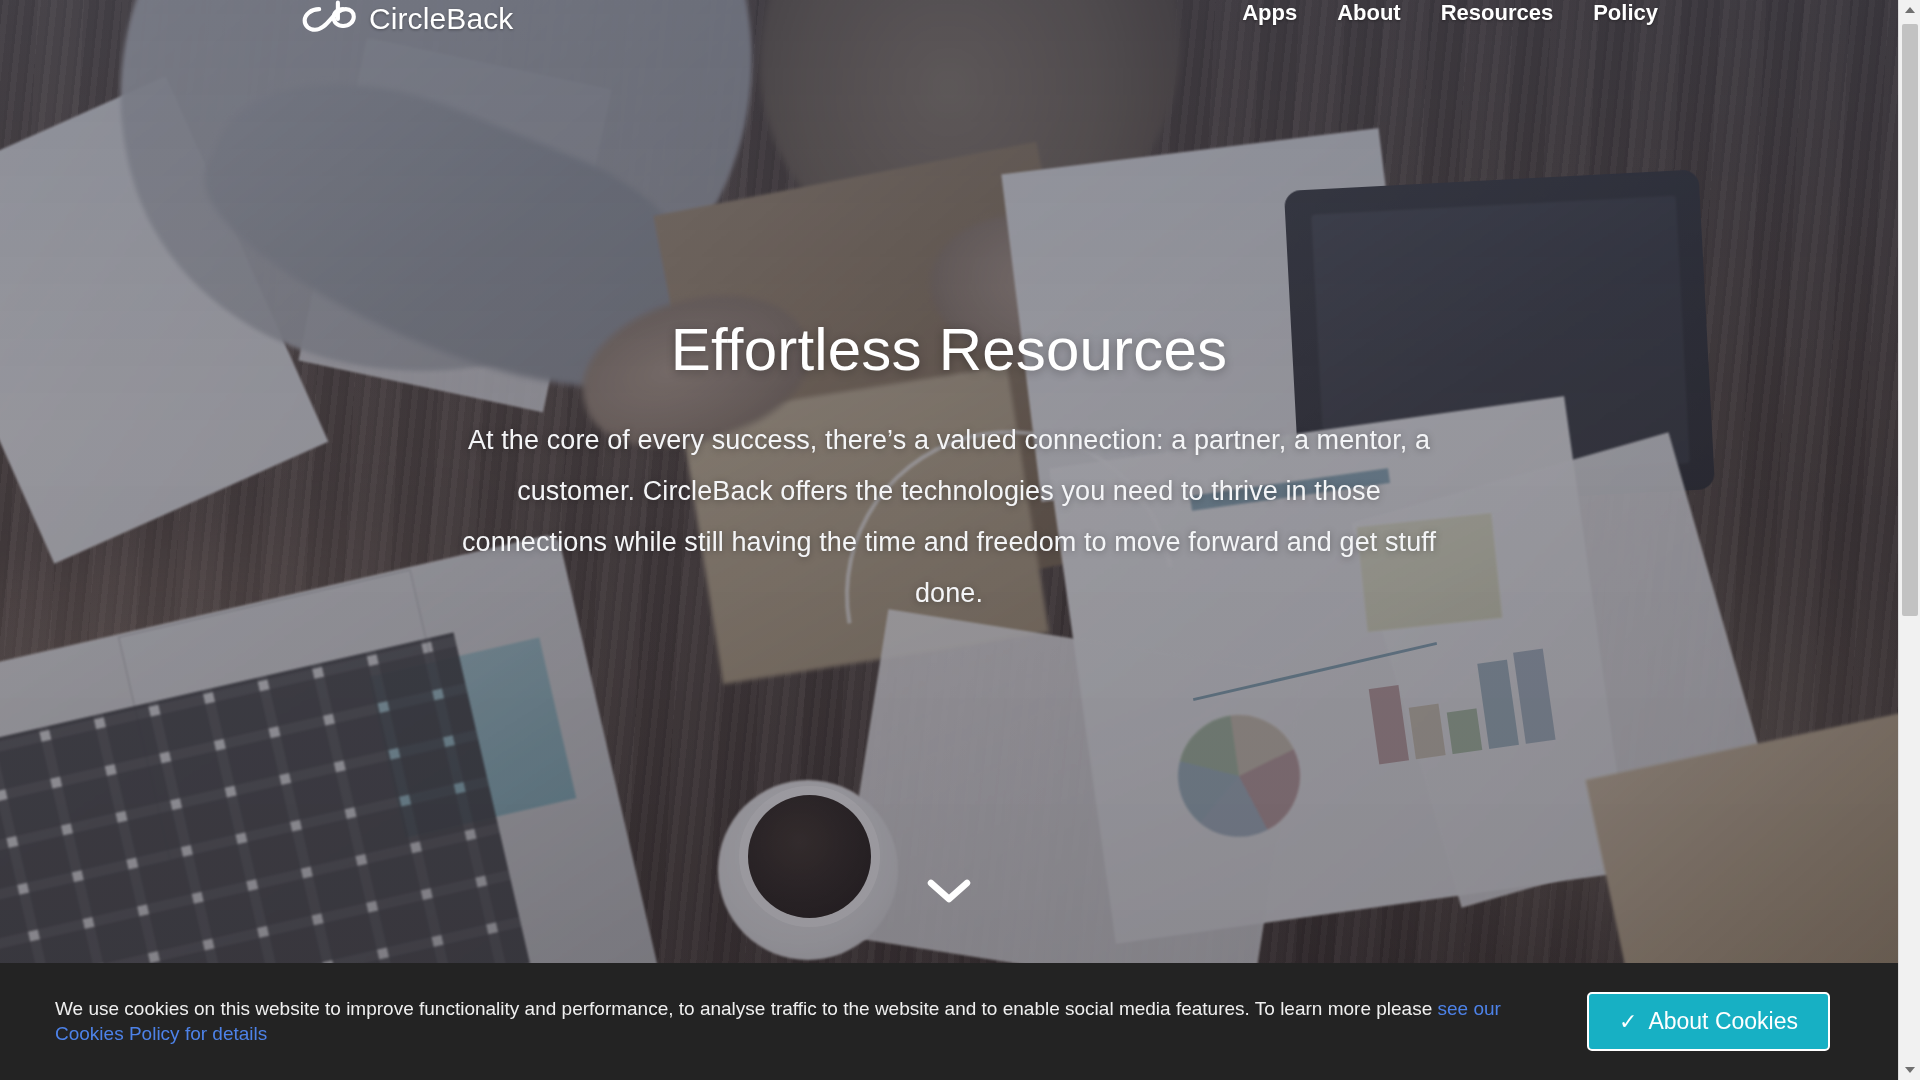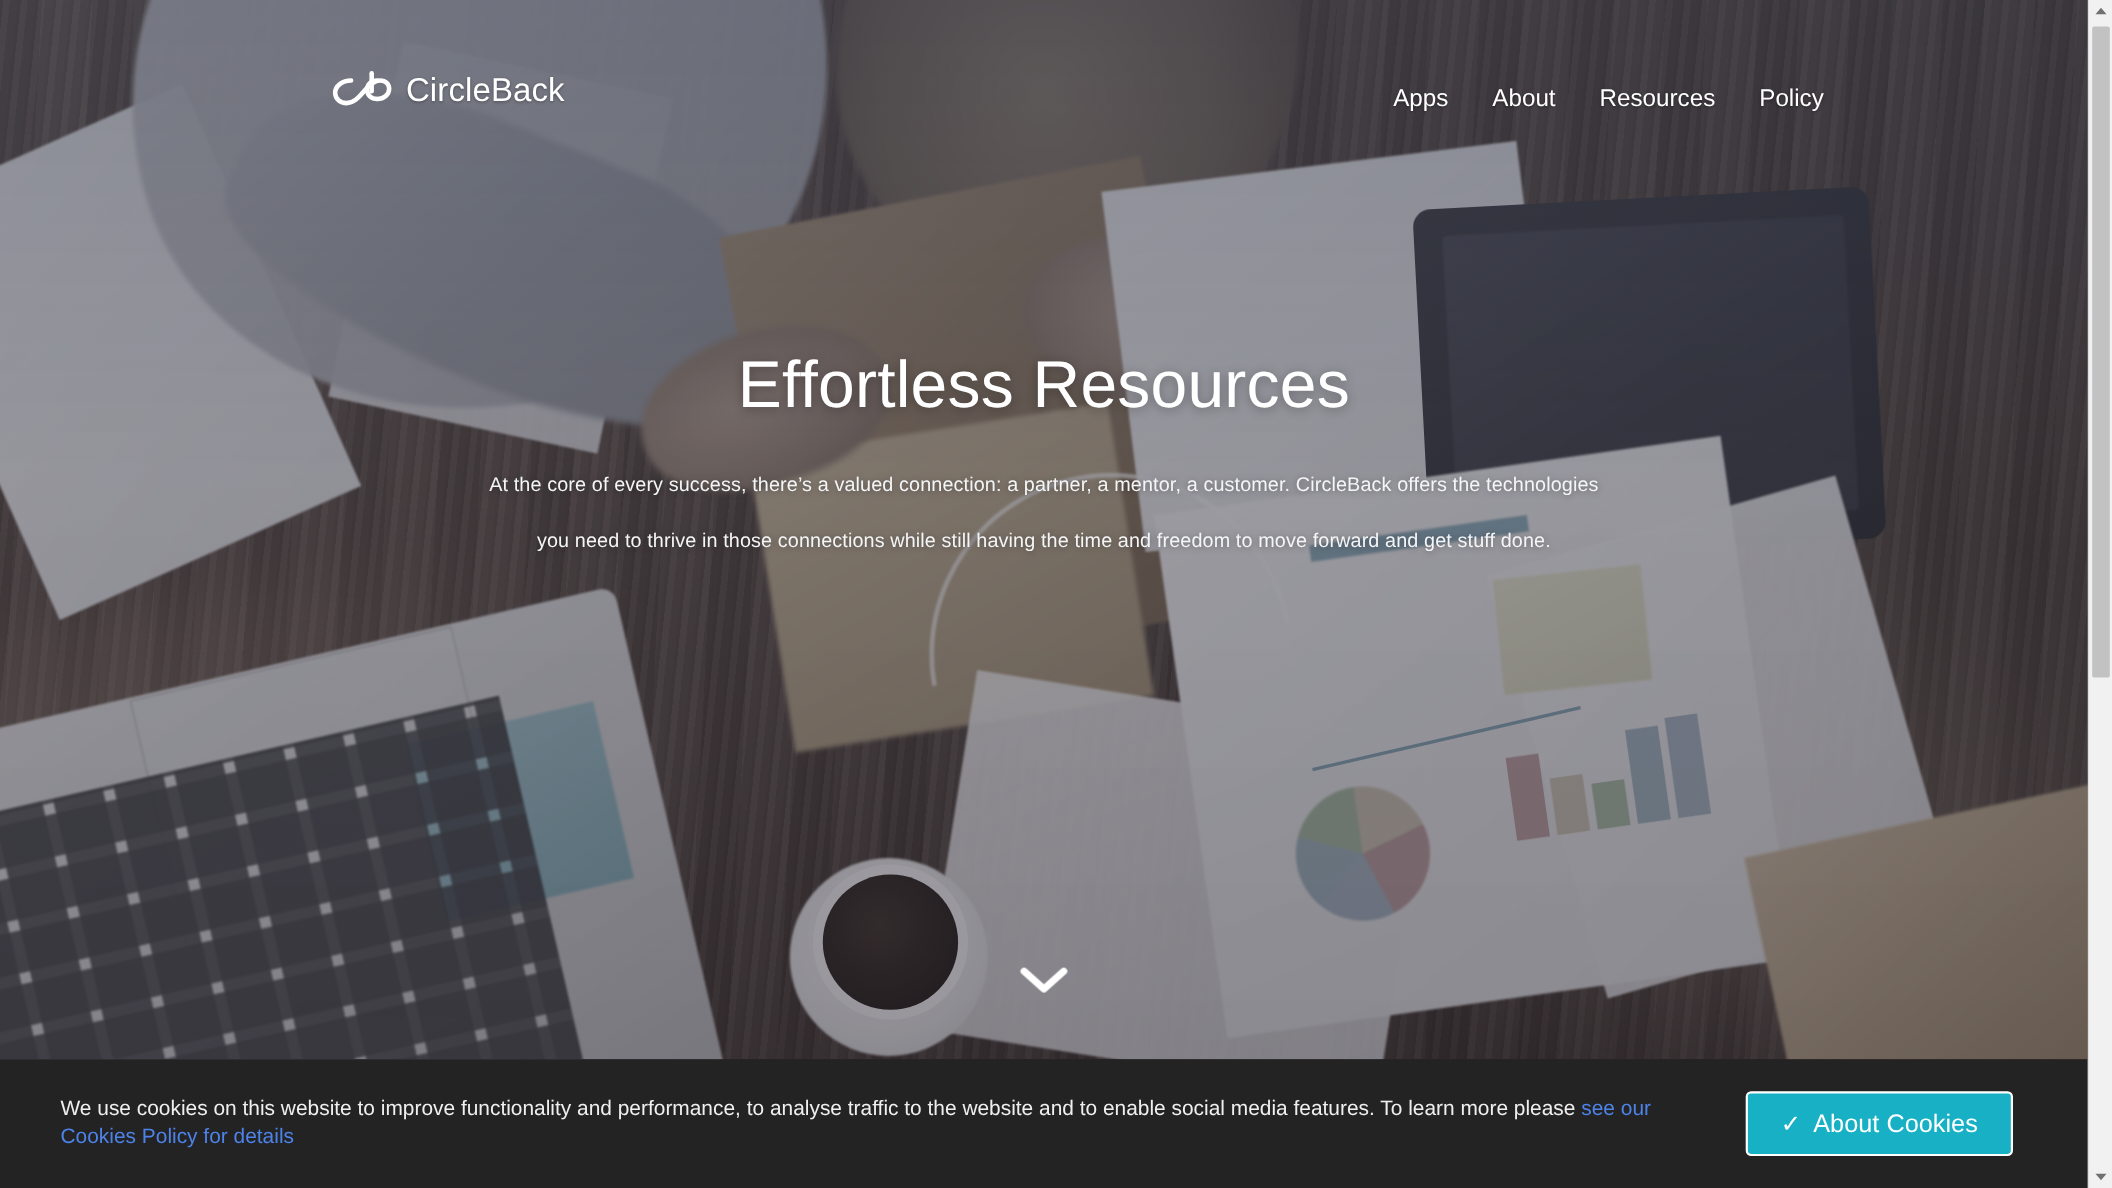--- a/index.html
+++ b/index.html
@@ -285,39 +285,39 @@
     background: rgba(120,118,130,0.30);
     mix-blend-mode: saturation;
   }
 
   
   .navbar {
     position: absolute;
     left: 0; top: 0; right: 0;
     height: 102px;
     display: flex;
-    align-items: flex-end;
+    align-items: flex-start;
     justify-content: space-between;
     padding: 0 240px 0 300px;
     z-index: 20;
   }
   .brand { display: flex; align-items: center; gap: 11px; cursor: pointer; }
   .brand-mark { width: 58px; height: 38px; flex: 0 0 auto; display:block; }
   .brand-name {
     color: #ffffff;
     font-size: 30px;
     letter-spacing: 0.1px;
     font-weight: 400;
     text-shadow: 0 1px 3px rgba(0,0,0,0.35);
   }
   .nav-links { display: flex; align-items: center; gap: 40px; }
   .nav-link {
     color: #ffffff;
     font-size: 22px;
-    font-weight: 400;
+    font-weight: 700;
     text-decoration: none;
     cursor: pointer;
     text-shadow: 0 1px 3px rgba(0,0,0,0.40);
     white-space: nowrap;
   }
 
   
   .hero-copy {
     position: absolute;
     left: 50%; top: 318px;
@@ -330,21 +330,21 @@
     color: #ffffff;
     font-size: 60px;
     font-weight: 400;
     letter-spacing: 0.2px;
     line-height: 1.08;
     text-shadow: 0 2px 10px rgba(0,0,0,0.30);
     margin-bottom: 32px;
   }
   .hero-sub {
     color: #f4f5f7;
-    font-size: 18px;
+    font-size: 27px;
     font-weight: 400;
     line-height: 51px;
     letter-spacing: 0.1px;
     text-shadow: 0 1px 7px rgba(0,0,0,0.34);
   }
 
   .scroll-chevron {
     position: absolute;
     left: 50%; top: 876px;
     transform: translateX(-50%);

